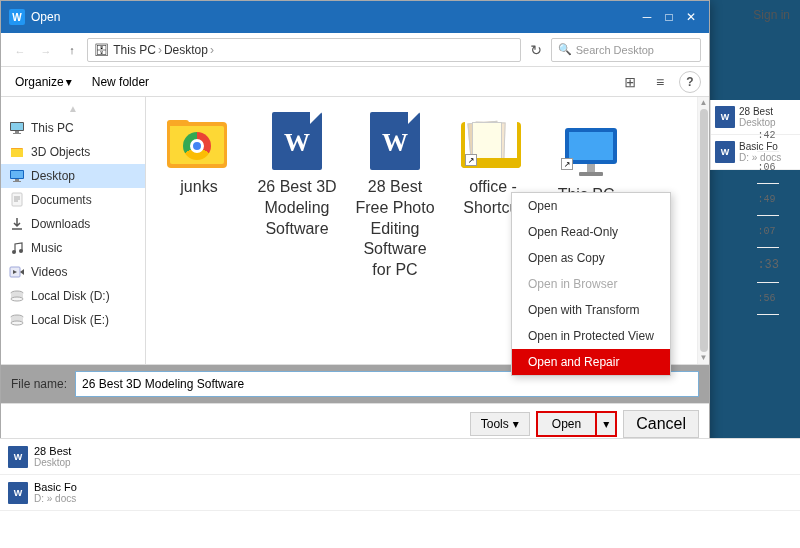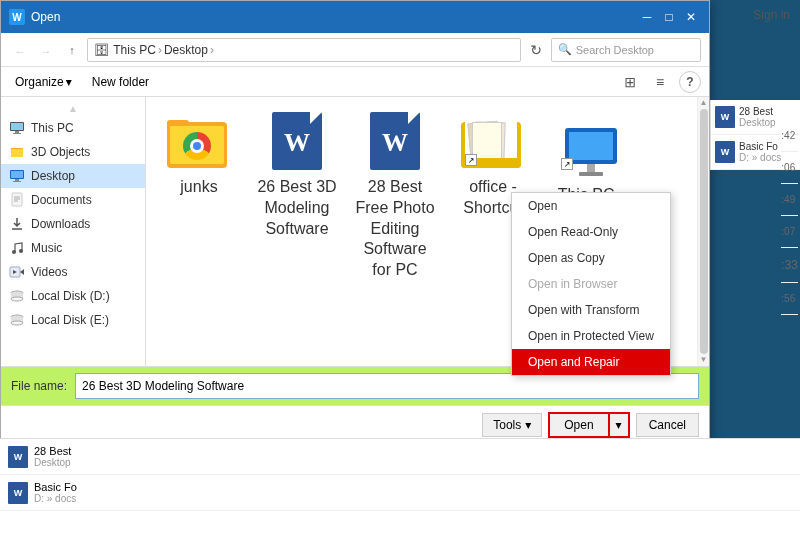--- a/index.html
+++ b/index.html
@@ -166,21 +166,21 @@
     }
     .file-label {
       font-size: 16px; text-align: center; color: #333;
       word-break: break-word; line-height: 1.3;
     }
 
     
     .bottom-bar {
       border-top: 1px solid #ddd;
       padding: 6px 10px;
-      background: #bef264;
+      background: #a3a3a3;
       display: flex;
       align-items: center;
       gap: 8px;
       flex-shrink: 0;
     }
     .filename-label { font-size: 12px; color: #333; white-space: nowrap; }
     .filename-input {
       flex: 1; height: 26px; border: 1px solid #7aaed6;
       padding: 2px 6px; font-size: 12px; outline: none;
     }
@@ -213,21 +213,21 @@
       border: 2px solid #d00; background: #f0f0f0;
       cursor: pointer; border-right: none;
     }
     .open-dropdown-btn {
       padding: 4px 6px; font-size: 12px;
       border: 2px solid #d00; background: #f0f0f0;
       cursor: pointer;
     }
 
     .cancel-btn {
-      padding: 4px 12px; font-size: 12px;
+      padding: 4px 12px; font-size: 16px;
       border: 1px solid #ccc; background: #f0f0f0;
       cursor: pointer;
     }
 
     
     .sidebar::-webkit-scrollbar, .file-area::-webkit-scrollbar { width: 8px; }
     .sidebar::-webkit-scrollbar-thumb, .file-area::-webkit-scrollbar-thumb { background: #ccc; border-radius: 4px; }
 
     
     .context-menu {
@@ -299,21 +299,21 @@
     <div class="word-small">
         <span>W</span>
       </div>
     <div style="font-size:10px;color:#333;overflow:hidden;">
       <div>Basic Fo</div>
       <div style="color:#999;">D: » docs</div>
     </div>
   </div>
 </div>
 
-<div style="position:absolute; right:2px; top:120px; z-index:1;">
+<div style="position:absolute; right:21px; top:120px; z-index:1;font-family:Liberation Mono, monospace;">
   <div style="padding:10px 0; font-size:10px; color:#666; border-bottom:1px solid #eee;">:42</div>
   <div style="padding:10px 0; font-size:10px; color:#666; border-bottom:1px solid #eee;">:06</div>
   <div style="padding:10px 0; font-size:10px; color:#666; border-bottom:1px solid #eee;">:49</div>
   <div style="padding:10px 0; font-size:10px; color:#666; border-bottom:1px solid #eee;">:07</div>
   <div style="padding:10px 0; font-size:12px; color:#666; border-bottom:1px solid #eee;">:33</div>
   <div style="padding:10px 0; font-size:10px; color:#666; border-bottom:1px solid #eee;">:56</div>
 </div>
 
 <div style="position:absolute; left:0; bottom:60px; background:#1a5276; color:white; padding:6px 12px; font-size:12px; z-index:1;">
   <span>Options</span>

